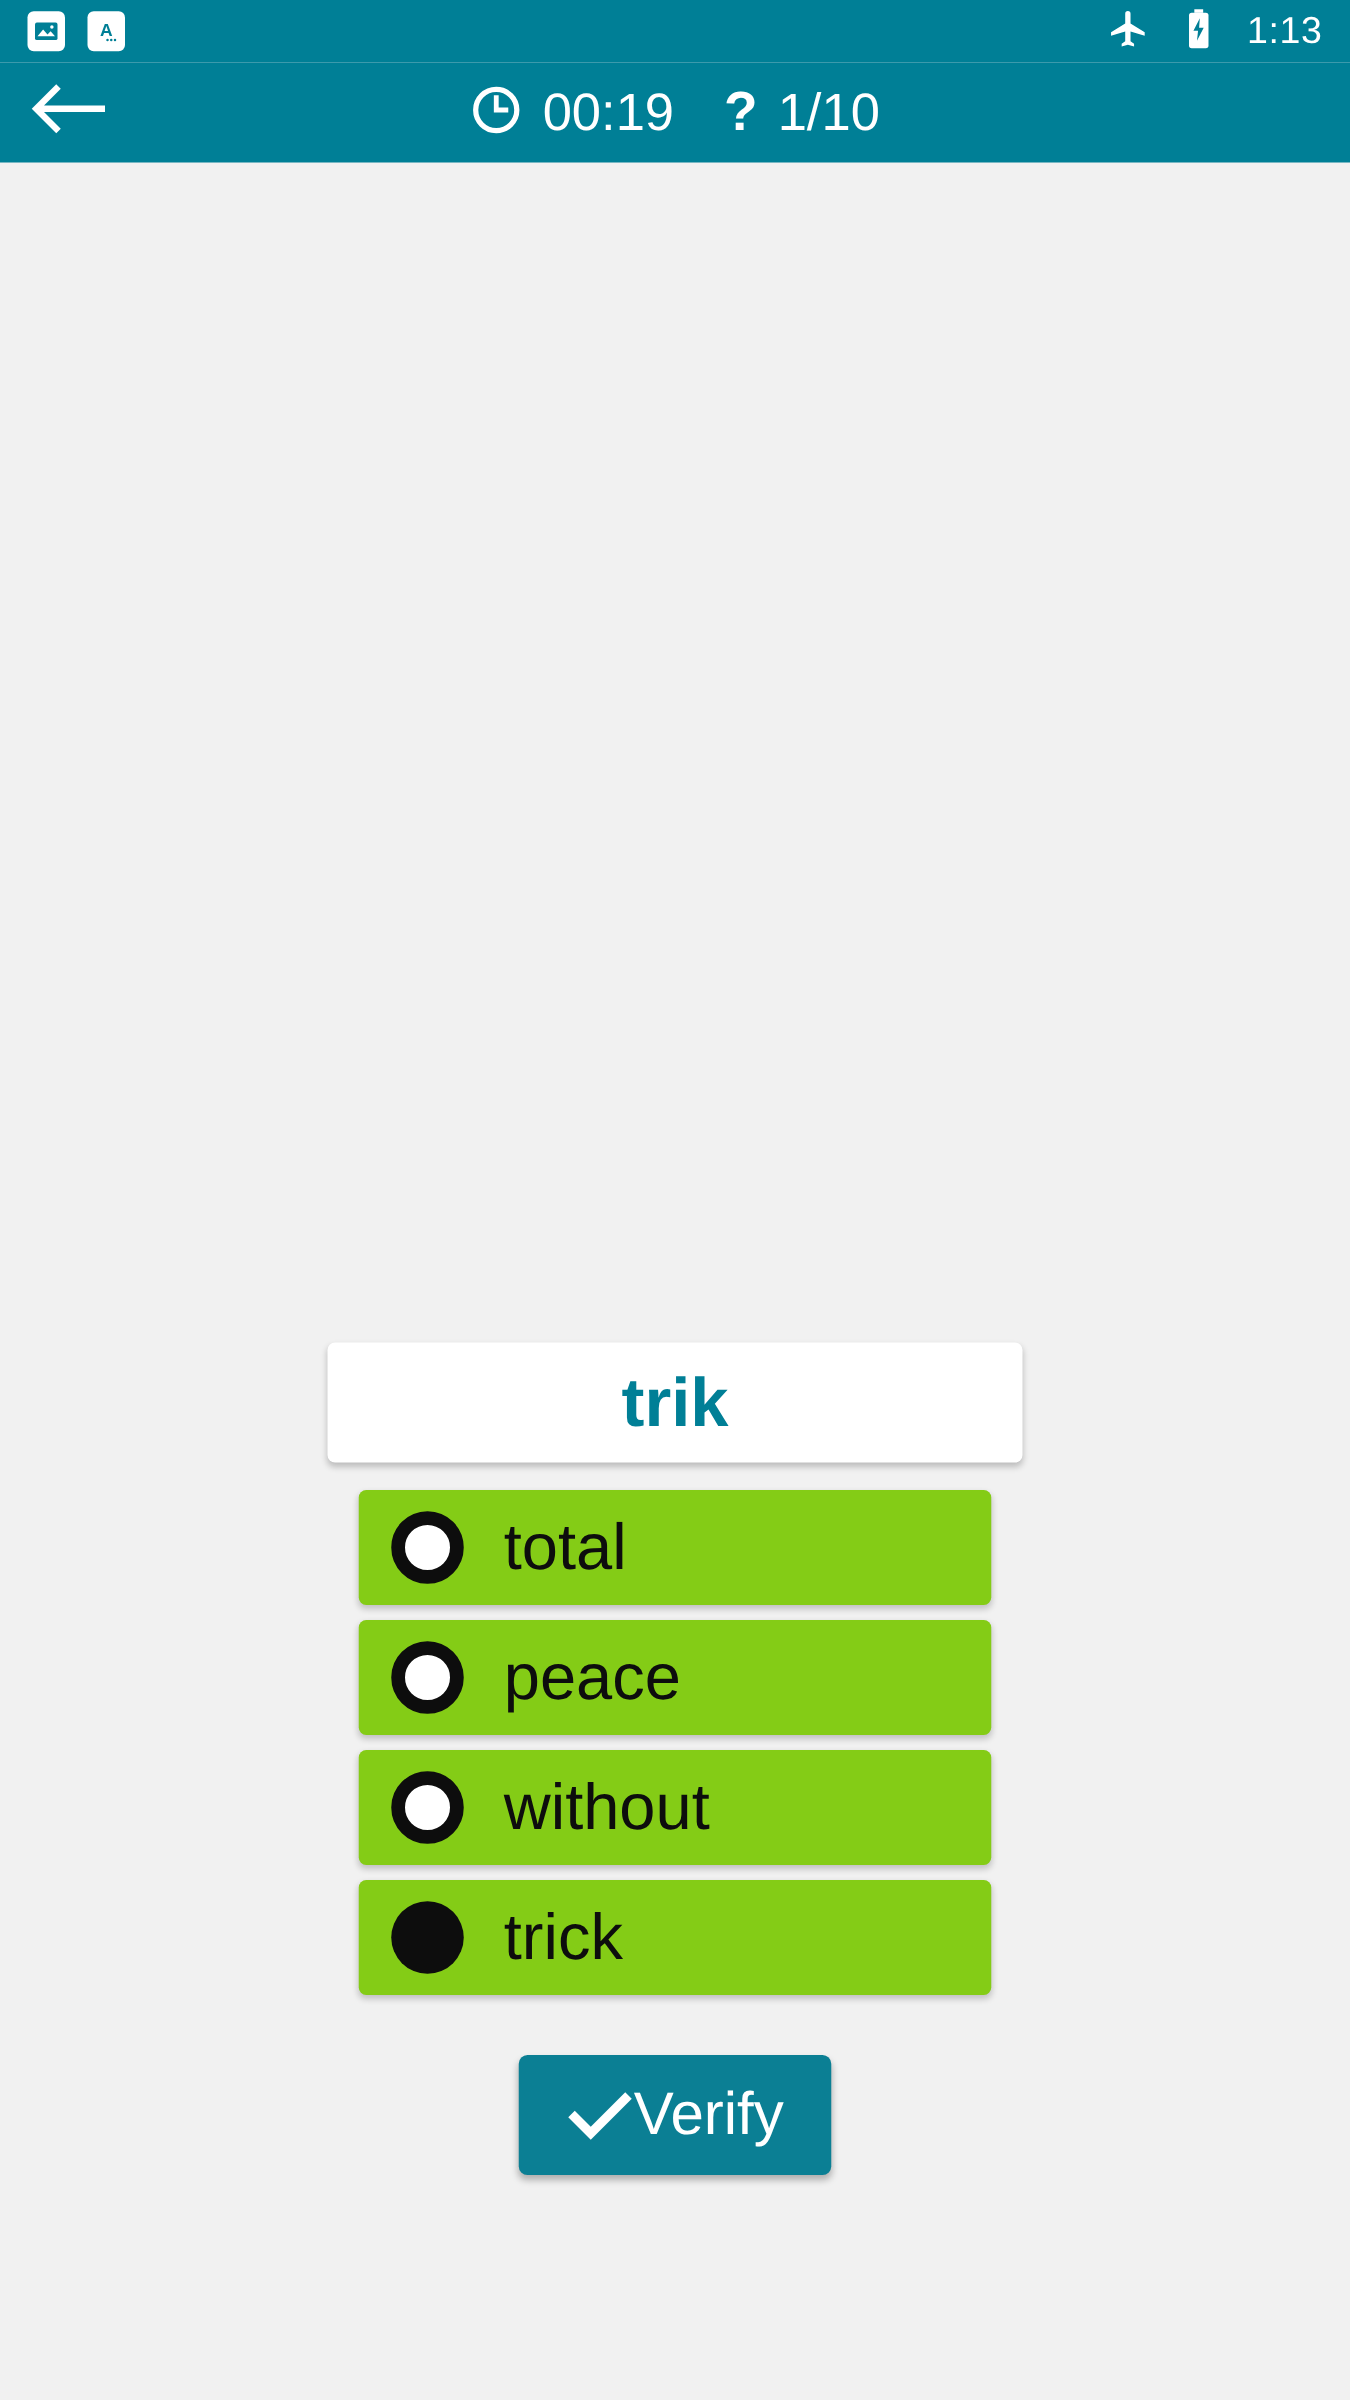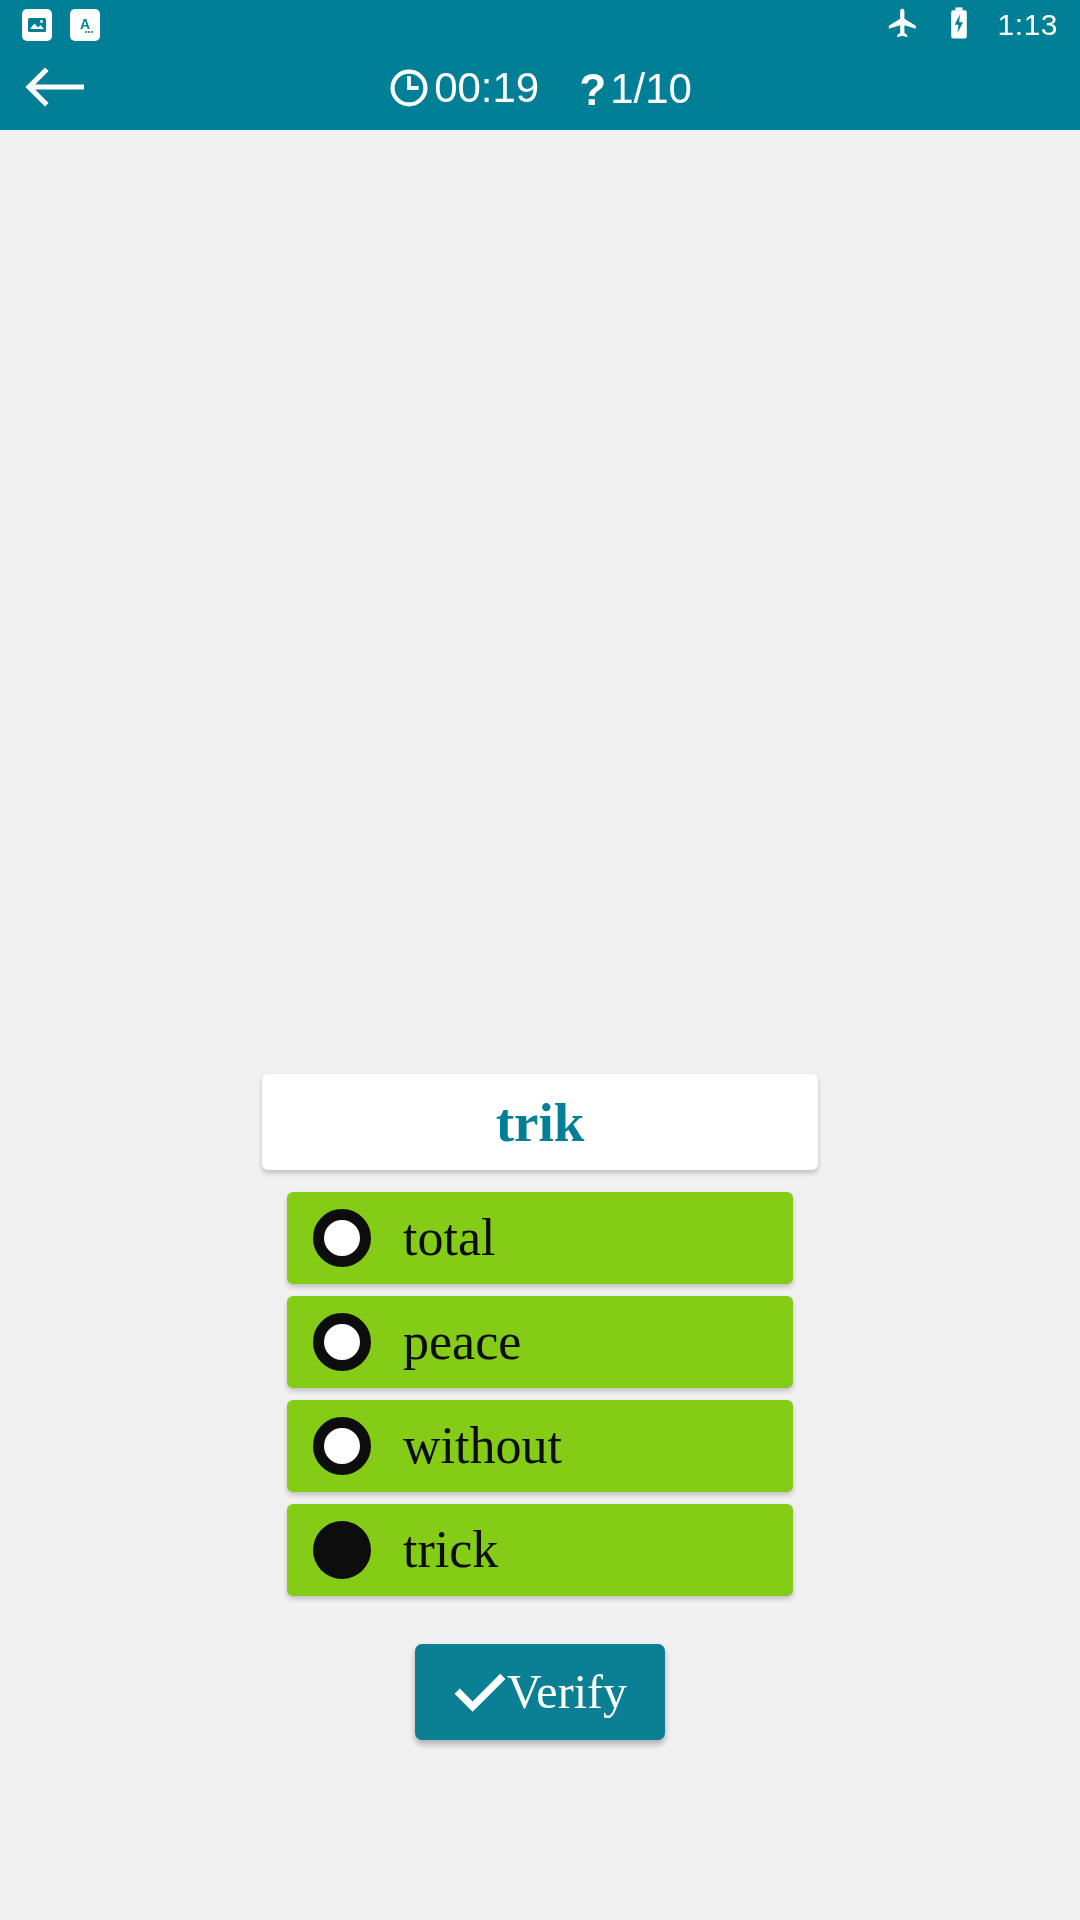--- a/index.html
+++ b/index.html
@@ -70,22 +70,22 @@
     position: absolute;
     left: 0; right: 0;
     display: flex;
     align-items: center;
     justify-content: center;
     gap: 40px;
     pointer-events: none;
   }
   .timer-group, .counter-group {
     display: flex;
-    align-items: flex-start;
-    gap: 4px;
+    align-items: center;
+    gap: 16px;
   }
   .timer-text, .counter-text {
     color: #ffffff;
     font-size: 42px;
     line-height: 1;
   }
   .qmark {
     color: #ffffff;
     font-size: 44px;
     font-weight: bold;
@@ -94,21 +94,20 @@
 
   
   .content {
     height: 1715px;
     background: #f1f1f1;
     display: flex;
     flex-direction: column;
     justify-content: flex-end;
     align-items: center;
     padding-bottom: 105px;
-    font-family: Liberation Serif, serif;
   }
 
   .question-card {
     width: 556px;
     height: 96px;
     background: #ffffff;
     border-radius: 6px;
     box-shadow: 0 3px 5px rgba(0,0,0,0.22);
     display: flex;
     align-items: center;

